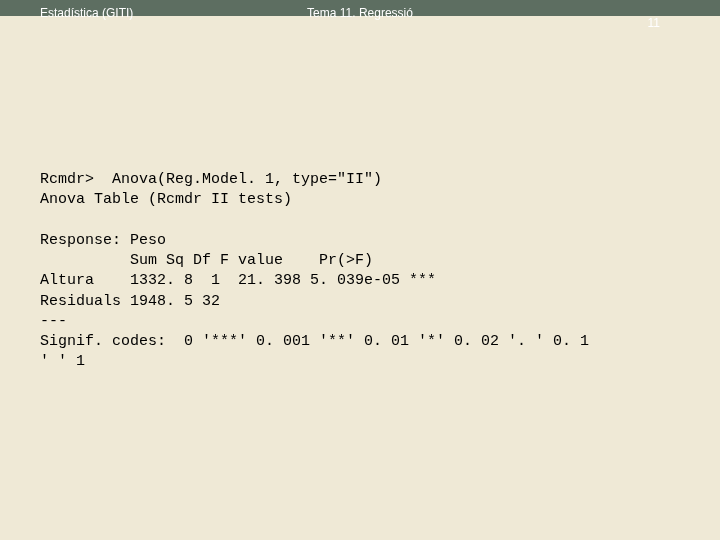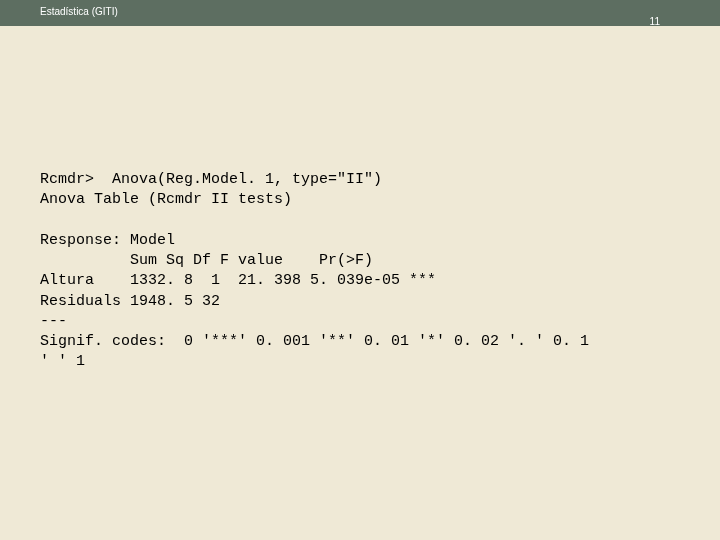--- a/index.html
+++ b/index.html
@@ -15,24 +15,24 @@
     width: 720px;
     height: 540px;
     position: relative;
     background: #efe9d6;
   }
   .header-bar {
     position: absolute;
     top: 0;
     left: 0;
     width: 720px;
-    height: 26px;
+    height: 16px;
     background: #5d6e61;
     color: #ffffff;
-    font-size: 10px;
+    font-size: 12px;
     display: flex;
     align-items: center;
   }
   .header-left {
     position: absolute;
     left: 40px;
     top: 6px;
   }
   .header-center {
     position: absolute;
@@ -58,27 +58,28 @@
     white-space: pre;
   }
 </style>
 </head>
 <body>
 
 <div class="slide">
 
   <div class="header-bar">
     <div class="header-left">Estadística (GITI)</div>
+    <div class="header-center">Tema 11. Regressió</div>
     <div class="header-right">11</div>
   </div>
 
   <div class="content"><span>Rcmdr&gt;  Anova(Reg.Model. 1, type="II")</span>
 <span>Anova Table (Rcmdr II tests)</span>
 <span></span>
-<span>Response: Model</span>
+<span>Response: Peso</span>
 <span>          Sum Sq Df F value    Pr(&gt;F)</span>
 <span>Altura    1332. 8  1  21. 398 5. 039e-05 ***</span>
 <span>Residuals 1948. 5 32</span>
 <span>---</span>
 <span>Signif. codes:  0 '***' 0. 001 '**' 0. 01 '*' 0. 02 '. ' 0. 1</span>
 <span>' ' 1</span></div>
 
 </div>
 
 </body></html>

